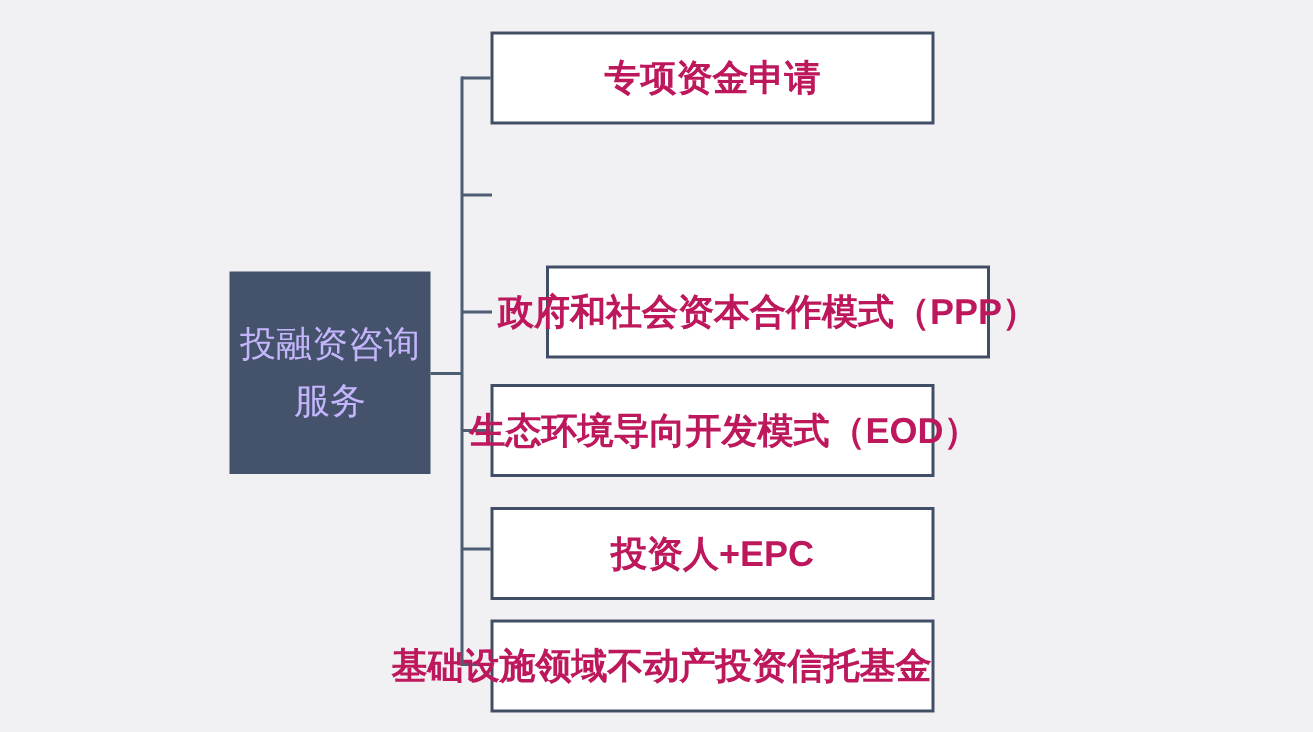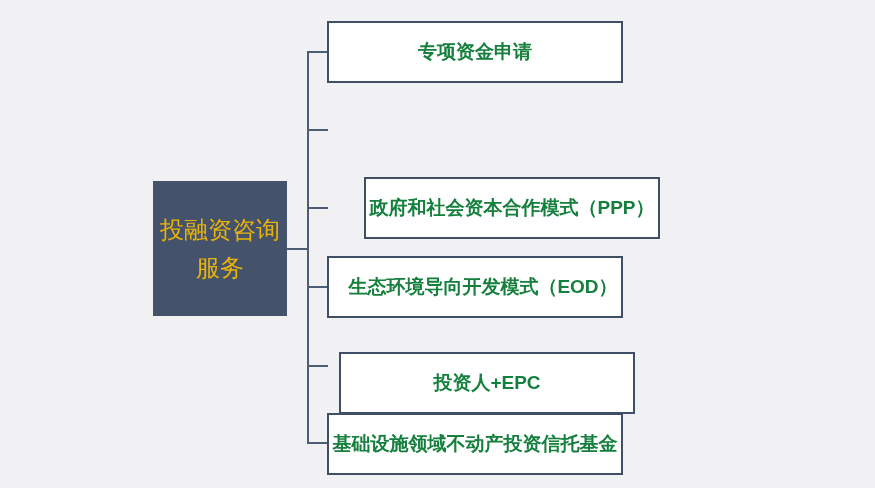--- a/index.html
+++ b/index.html
@@ -16,21 +16,21 @@
     overflow: hidden;
   }
   
   .root-node {
     position: absolute;
     left: 153px;
     top: 181px;
     width: 134px;
     height: 135px;
     background: #44536b;
-    color: #eab308;
+    color: #c4b5fd;
     display: flex;
     align-items: center;
     justify-content: center;
     text-align: center;
   }
   .root-node .label {
     font-size: 24px;
     line-height: 38px;
     font-weight: 400;
     width: 126px;
@@ -43,31 +43,31 @@
     height: 62px;
     background: #ffffff;
     border: 2px solid #404f65;
     box-sizing: border-box;
     display: flex;
     align-items: center;
     justify-content: center;
     text-align: center;
   }
   .item .label {
-    font-size: 19px;
+    font-size: 24px;
     font-weight: 700;
-    color: #15803d;
+    color: #be185d;
     white-space: nowrap;
   }
   .item.i1 { top: 21px; }
   .item.i2 { top: 99px; }
   .item.i3 { top: 177px; margin-left: 37px; }
   .item.i4 { top: 256px; padding-left: 16px; }
-  .item.i5 { top: 352px; margin-left: 12px; }
-  .item.i6 { top: 413px; }
+  .item.i5 { top: 338px; }
+  .item.i6 { top: 413px; justify-content: flex-end; }
   
   .connector {
     position: absolute;
     background: #4d5d74;
   }
   .trunk     { left: 307px; top: 51px;  width: 2px;  height: 393px; }
   .root-link { left: 287px; top: 248px; width: 21px; height: 2px; }
   .stub      { left: 308px; width: 20px; height: 2px; }
   .stub.s1 { top: 51px; }
   .stub.s2 { top: 129px; }

